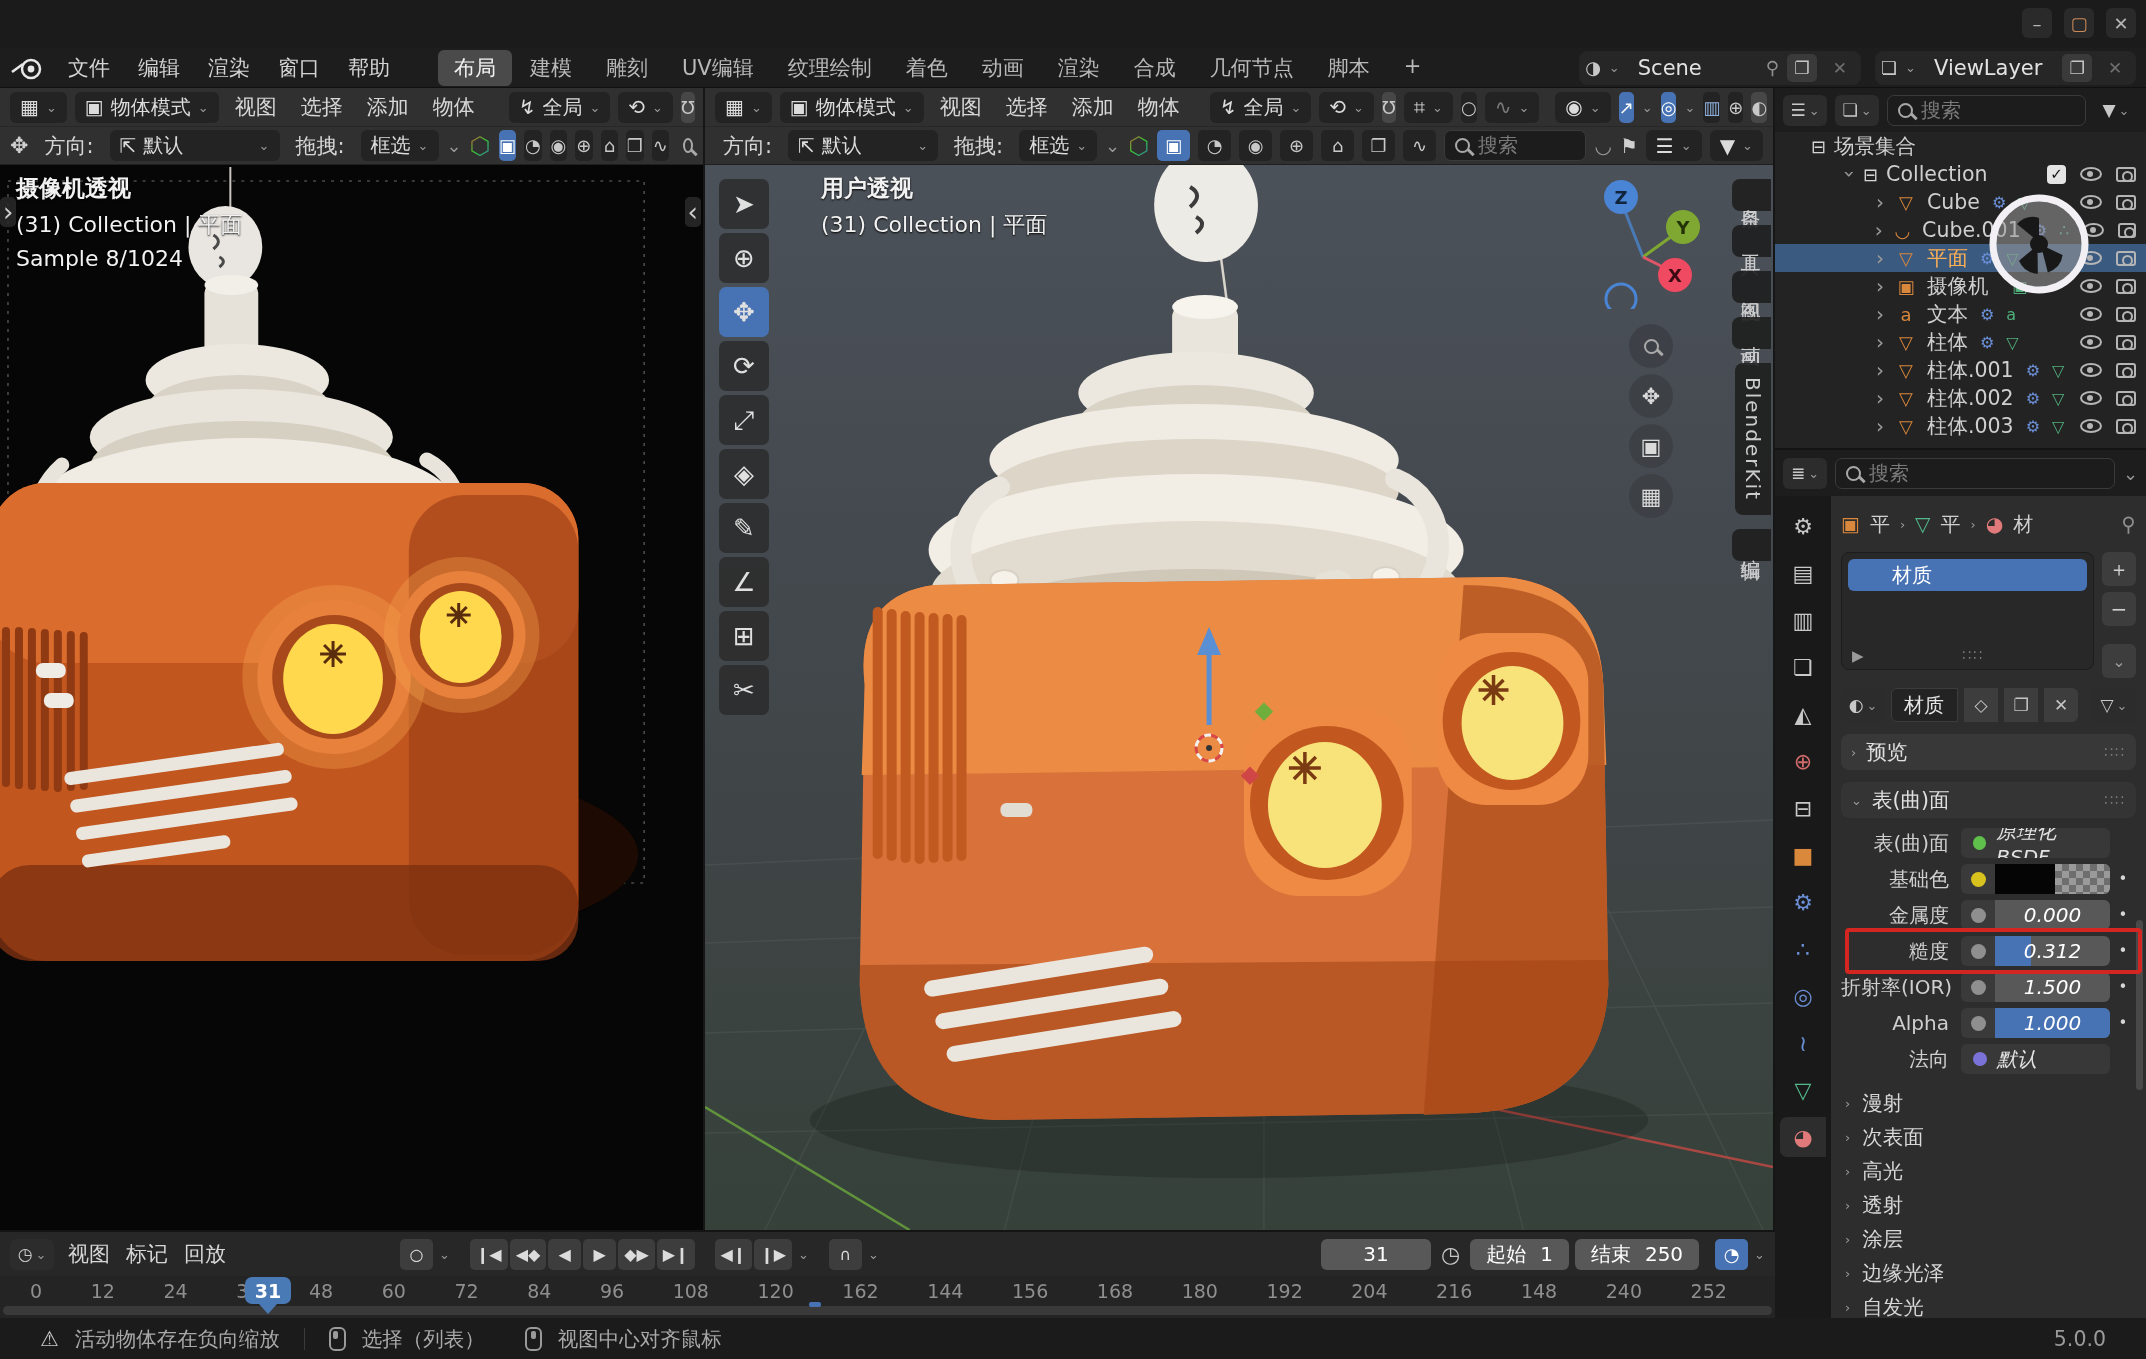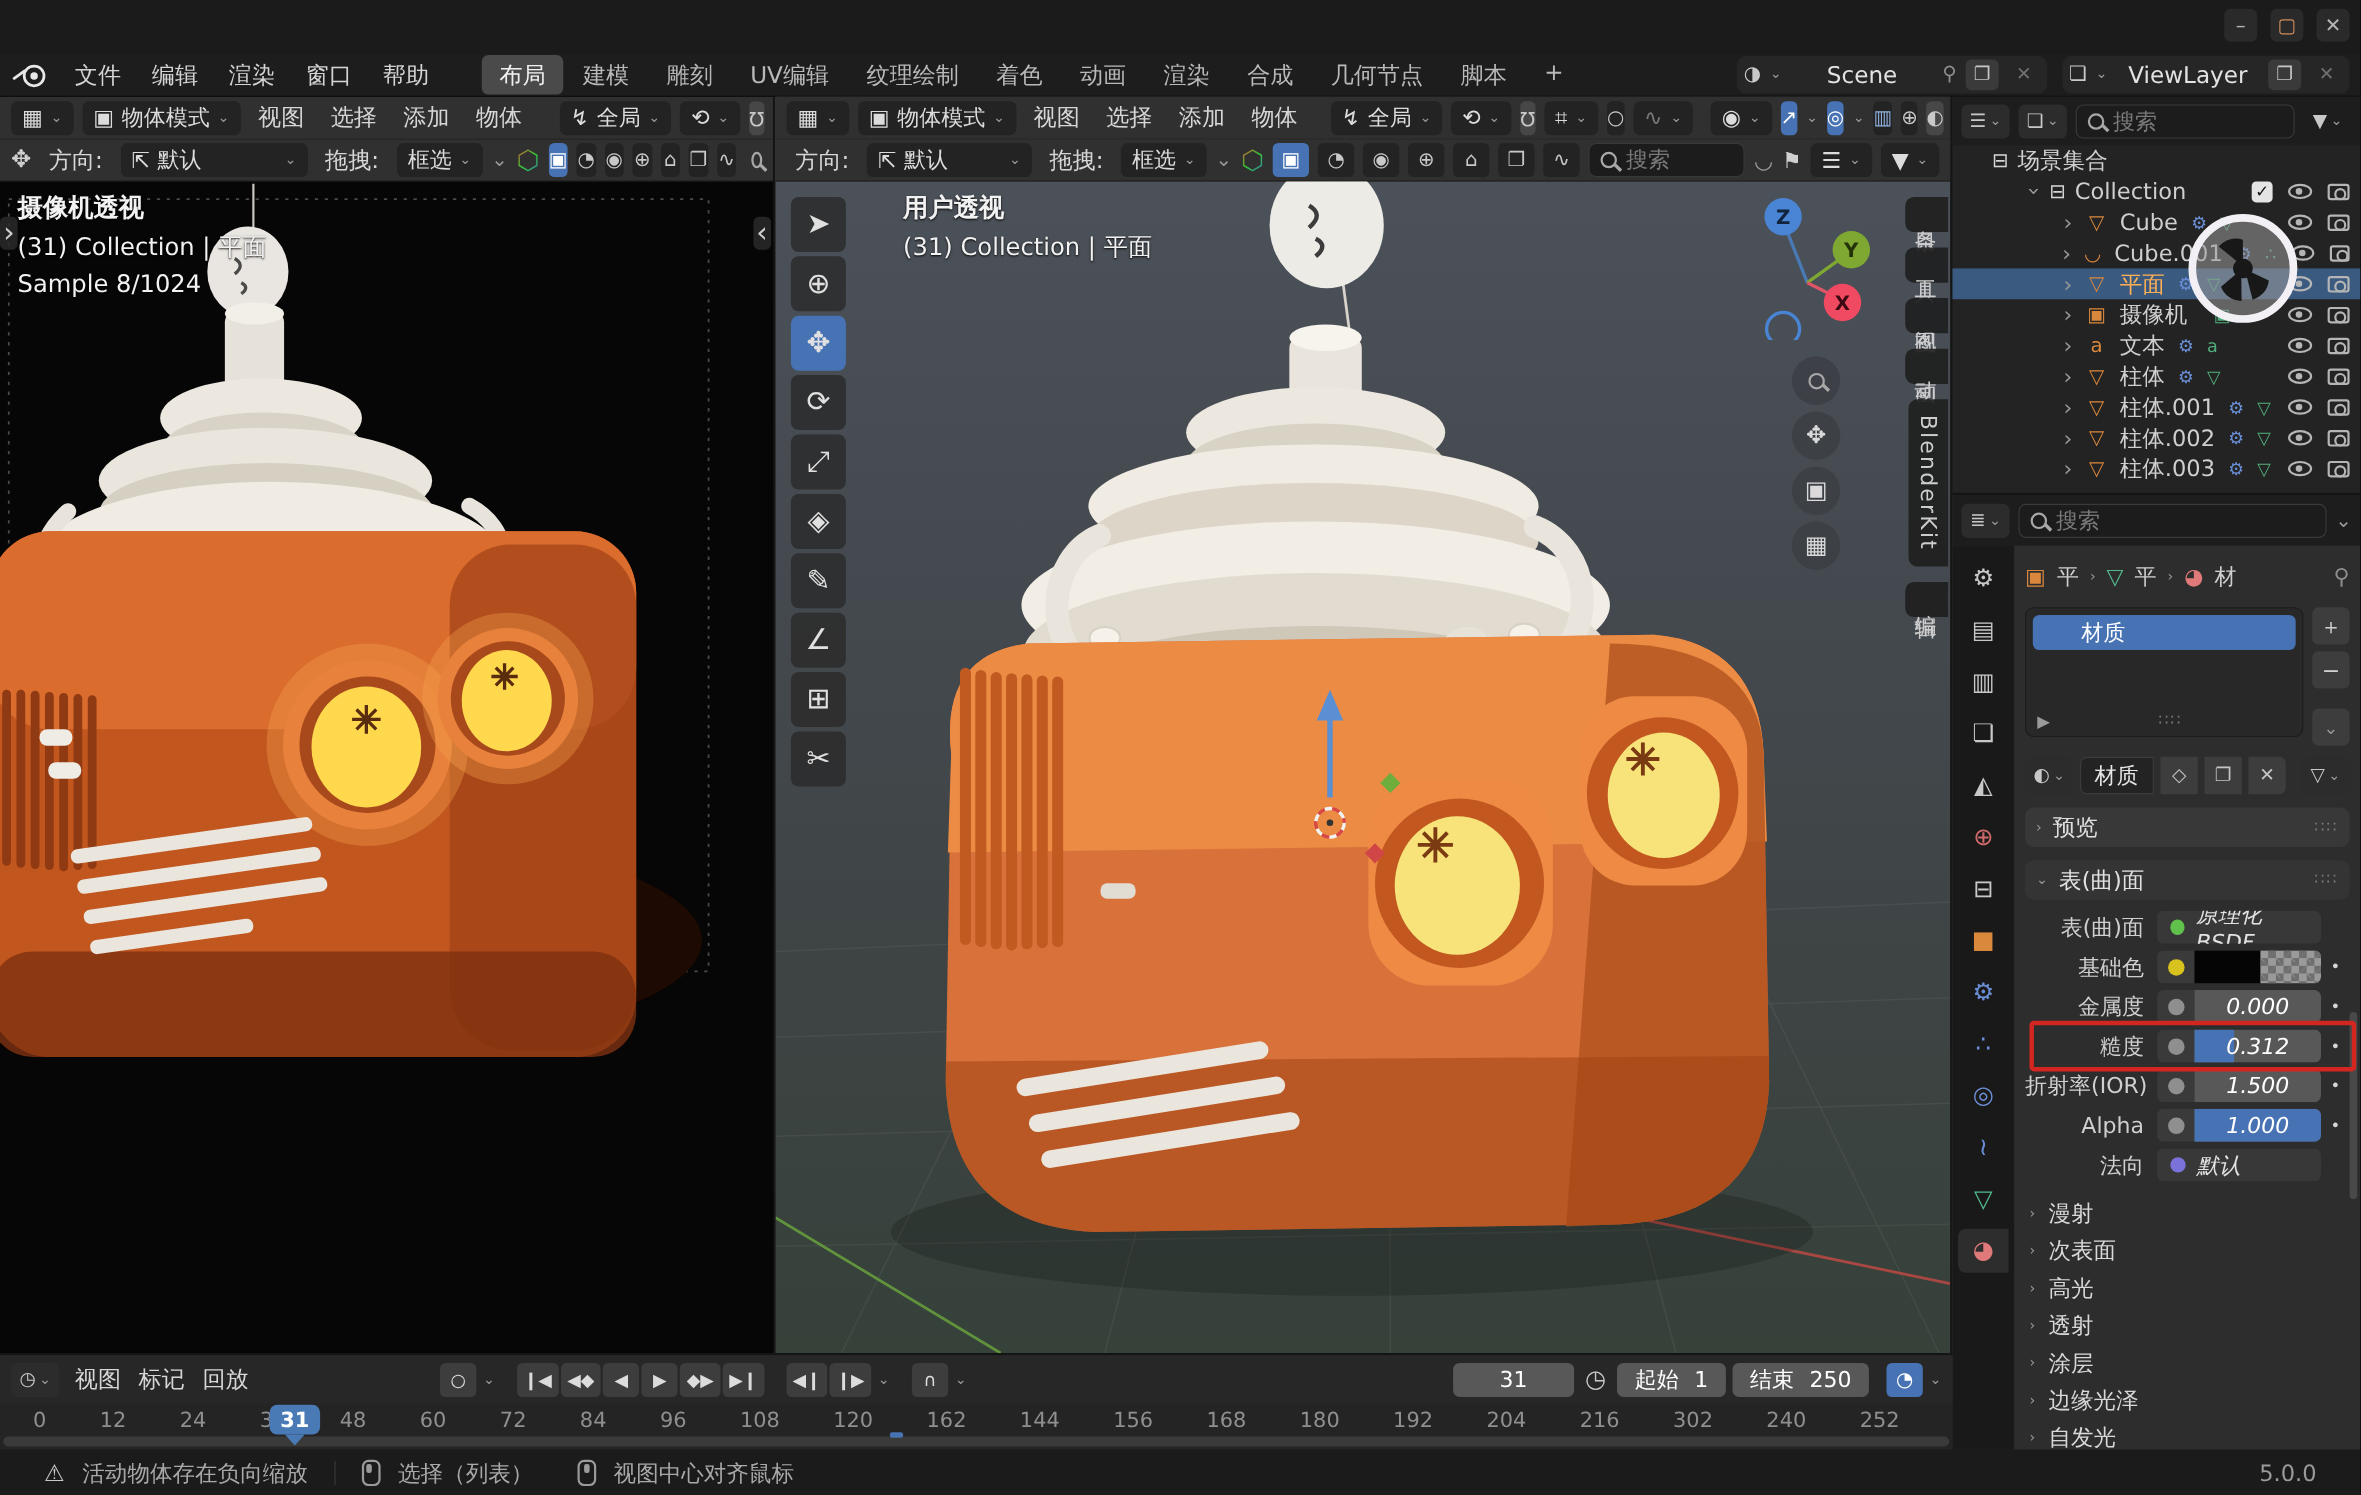--- a/index.html
+++ b/index.html
@@ -17,21 +17,21 @@
 
   
   .menubar{left:0;top:48px;width:2146px;height:40px;background:#1d1d1d;display:flex;align-items:center;padding:0 10px;gap:4px;border-bottom:1px solid #101010;}
   .blogo{width:34px;height:26px;margin-right:6px;}
   .mitem{padding:2px 14px;font-size:21px;color:#d4d4d4;border-radius:5px;}
   .wstabs{display:flex;gap:2px;margin-left:30px;}
   .wstab{padding:4px 16px;font-size:21px;color:#b9b9b9;border-radius:6px;}
   .wstab.active{background:#4a4a4a;color:#f0f0f0;}
   .mbar-right{margin-left:auto;display:flex;gap:14px;align-items:center;}
   .idblock{display:flex;align-items:center;background:#262626;border-radius:8px;height:34px;padding:0 6px;gap:8px;}
-  .idblock .ival{font-size:21px;color:#e2e2e2;padding:0 10px;min-width:130px;text-align:center;}
+  .idblock .ival{font-size:21px;color:#e2e2e2;padding:0 10px;min-width:130px;}
   .idblock .ibtn{width:30px;height:28px;border-radius:5px;background:#3a3a3a;display:flex;align-items:center;justify-content:center;color:#c5c5c5;font-size:17px;}
   .idblock .idim{color:#6f6f6f;background:transparent;}
 
   
   .ic{display:inline-flex;align-items:center;justify-content:center;font-style:normal;}
   .ic::before{content:attr(data-g);}
   .chev{font-size:13px;color:#9a9a9a;}
   .hrow{display:flex;align-items:center;gap:8px;padding:0 10px;background:#303030;}
   .wbtn{background:#232323;border-radius:6px;height:31px;display:flex;align-items:center;padding:0 10px;gap:7px;color:#dcdcdc;font-size:20px;white-space:nowrap;}
   .hmenu{font-size:21px;color:#d6d6d6;padding:0 8px;white-space:nowrap;}
@@ -1018,21 +1018,21 @@
           <span class="tick">108</span>
           <span class="tick">120</span>
           <span class="tick">162</span>
           <span class="tick">144</span>
           <span class="tick">156</span>
           <span class="tick">168</span>
           <span class="tick">180</span>
           <span class="tick">192</span>
           <span class="tick">204</span>
           <span class="tick">216</span>
-          <span class="tick">302</span>
+          <span class="tick">148</span>
           <span class="tick">240</span>
           <span class="tick">252</span>
         </div>
       <div class="playhead">
         <div class="phtag">31</div>
         <div class="phtri"></div>
       </div>
     </div>
     <div class="tstrip">
         <span class="bluetick"></span>

